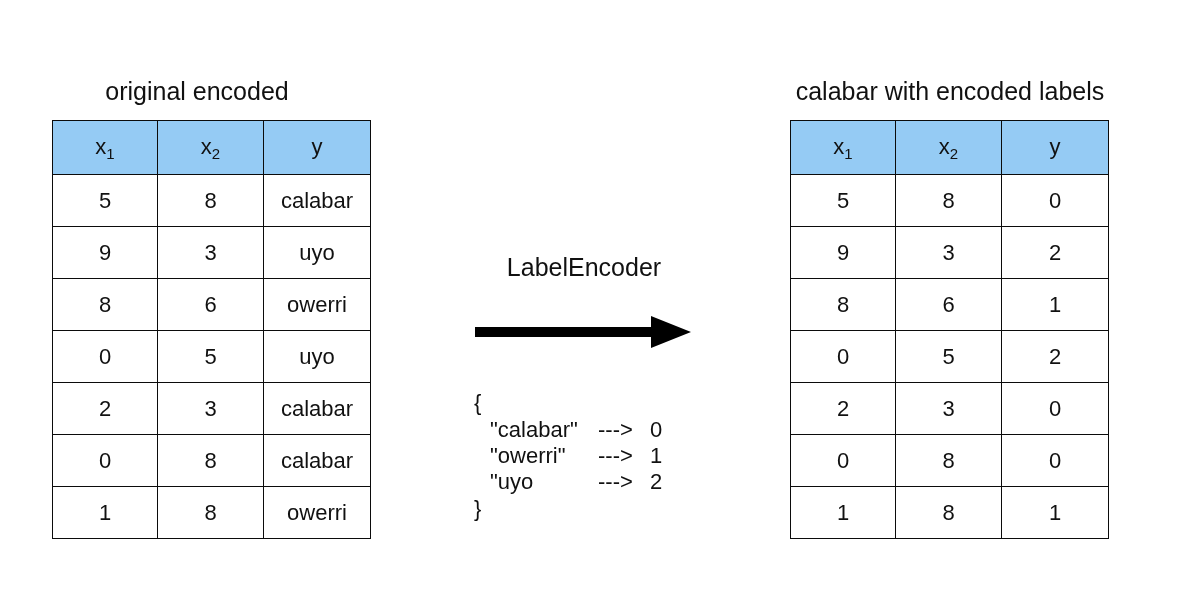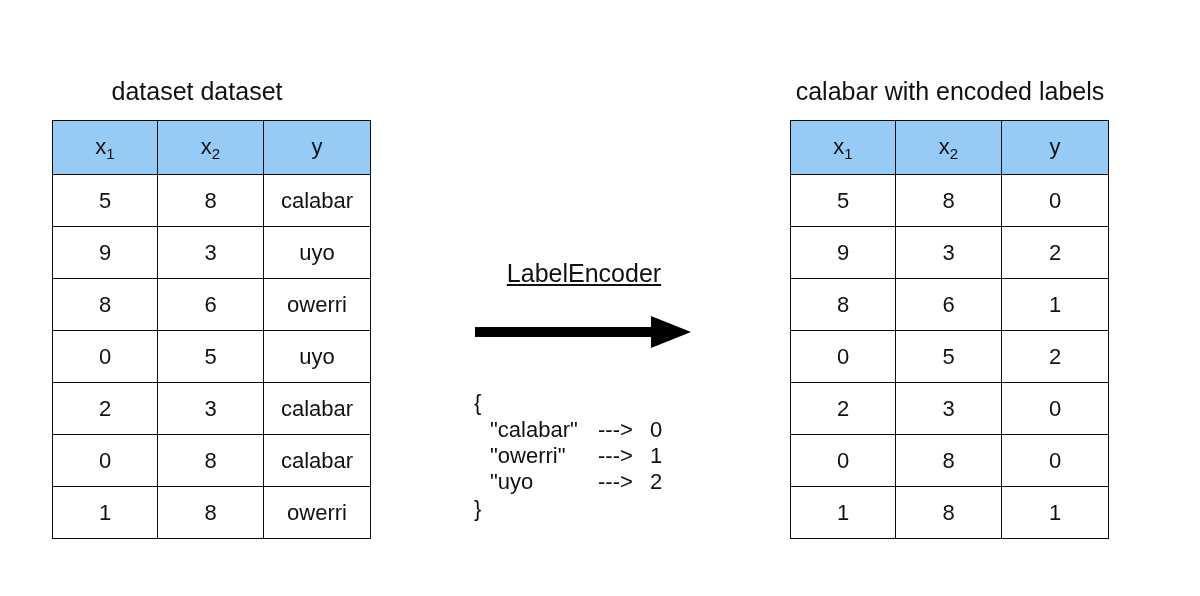--- a/index.html
+++ b/index.html
@@ -61,28 +61,27 @@
   table.dataset th .sub {
     font-size: 15px;
     vertical-align: baseline;
     position: relative;
     top: 5px;
   }
 
   #encoder-label {
     position: absolute;
     left: 444px;
-    top: 258px;
+    top: 252px;
     width: 280px;
     text-align: center;
     font-size: 25px;
     line-height: 30px;
     color: #111111;
     white-space: nowrap;
-    text-decoration: underline;
   }
 
   #arrow {
     position: absolute;
     left: 473px;
     top: 312px;
     width: 220px;
     height: 40px;
   }
 
@@ -114,21 +113,21 @@
     display: inline-block;
     width: 52px;
   }
   #mapping-block .map-val {
     display: inline-block;
   }
 </style>
 </head>
 <body>
 
-<div class="panel-title" id="title-left">dataset dataset</div>
+<div class="panel-title" id="title-left">original encoded</div>
 
 <table class="dataset" id="table-left">
   <colgroup>
     <col class="c-x1">
       <col class="c-x2">
       <col class="c-y">
   </colgroup>
   <thead>
     <tr>
       <th><span>x</span><span class="sub">1</span></th>

